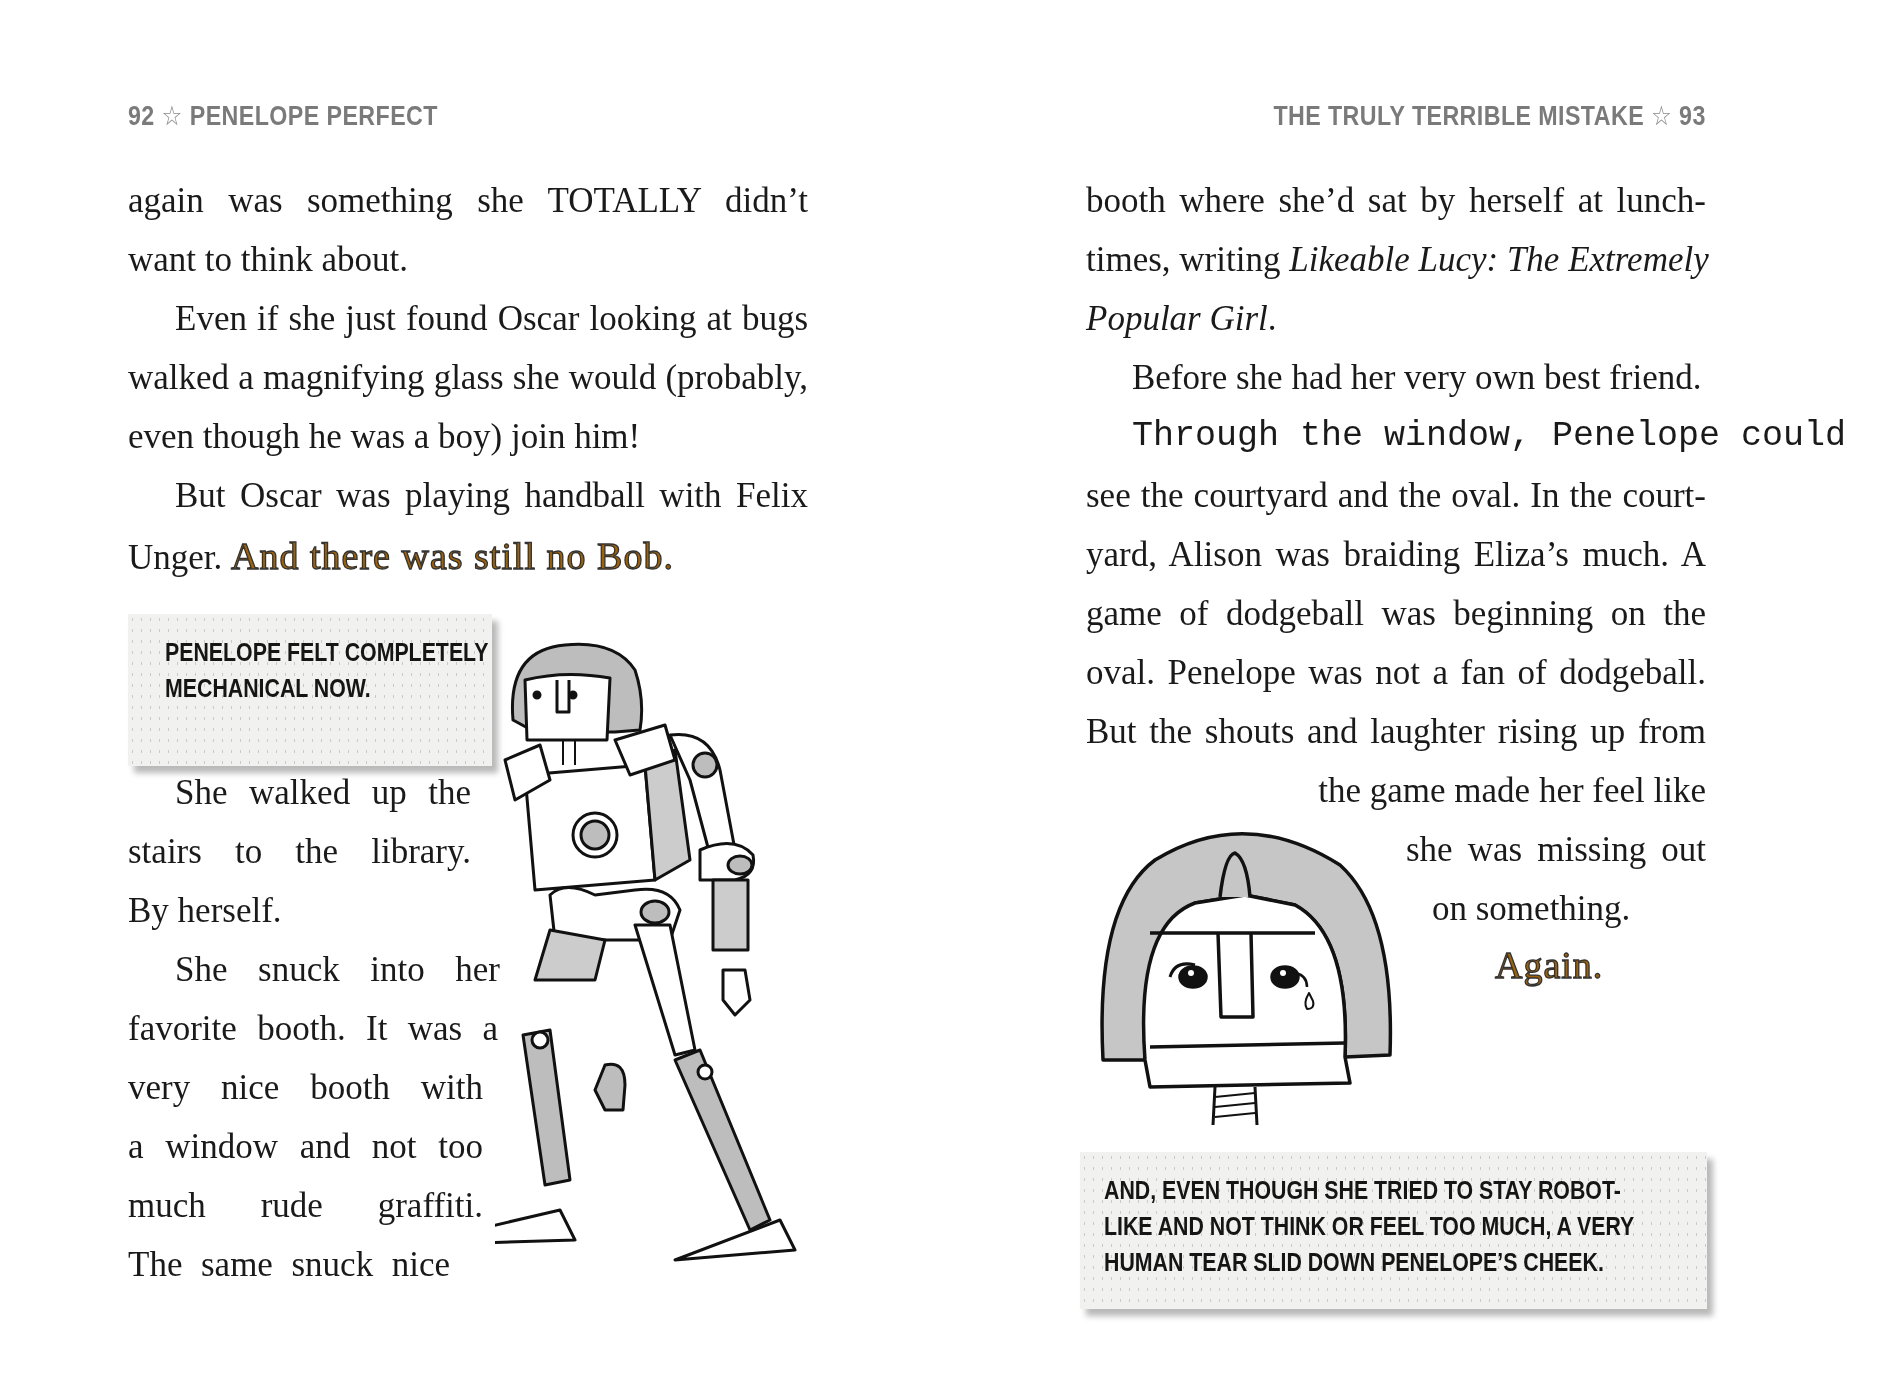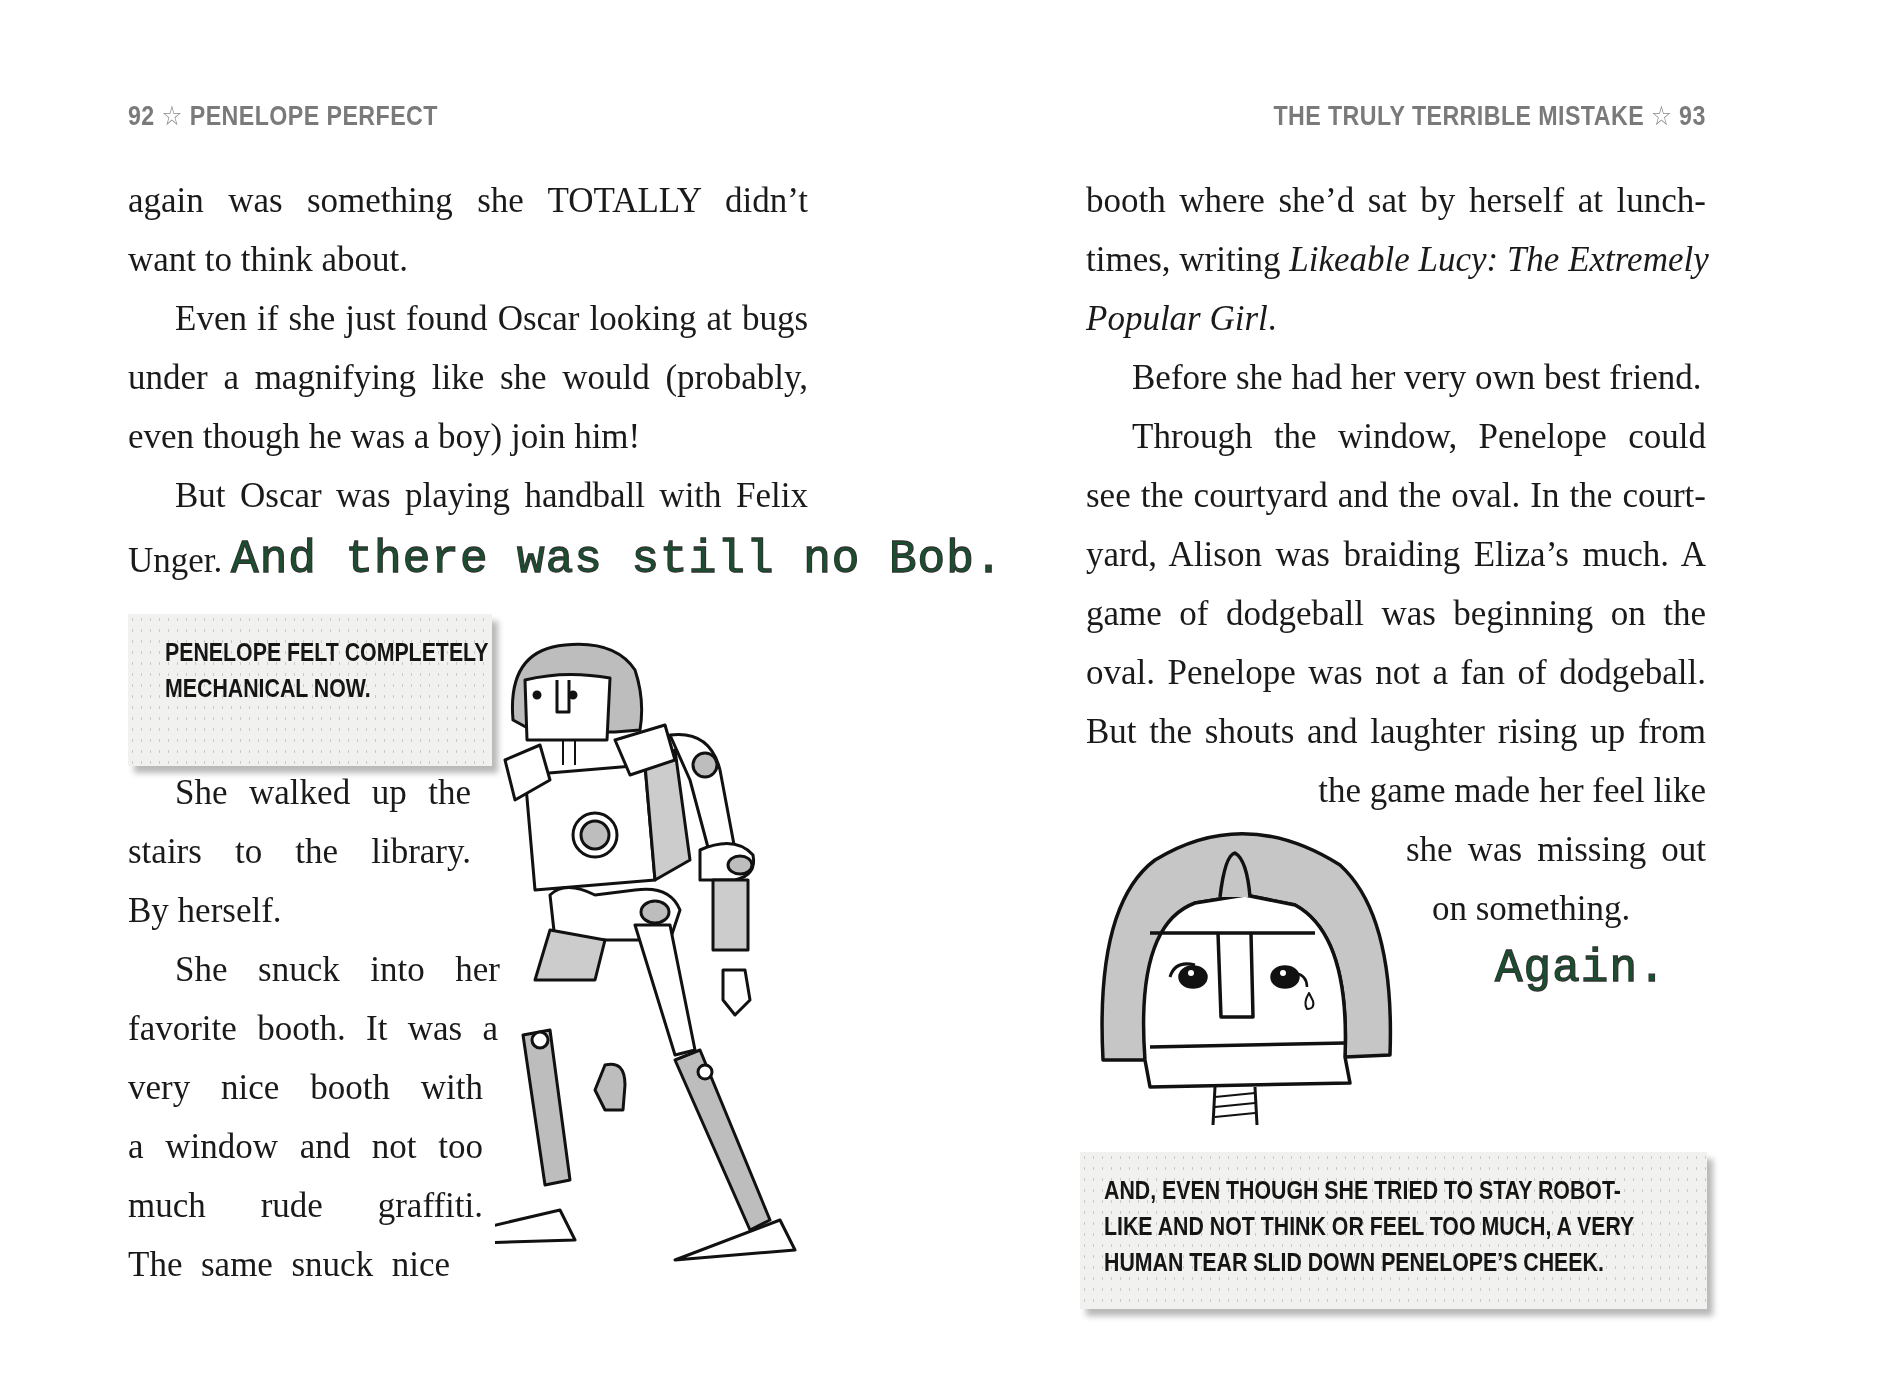--- a/index.html
+++ b/index.html
@@ -12,22 +12,22 @@
   .running-head { position:absolute; top:100px; font-family:"Liberation Sans","DejaVu Sans",sans-serif;
                   font-weight:bold; font-size:27px; color:#7a7a7a; letter-spacing:0.5px;
                   transform:scaleX(0.86); }
   .left .running-head { left:128px; transform-origin:left center; }
   .right .running-head { right:175px; transform-origin:right center; }
   .running-head .star { color:#8a8a8a; font-weight:normal; margin:0 8px; }
 
   .line { position:absolute; font-size:35px; line-height:1; white-space:nowrap; }
   .justify { text-align:justify; text-align-last:justify; }
   .ital { font-style:italic; }
-  .hand { font-family:Liberation Mono, monospace; color:#14532d;
-          -webkit-text-stroke:1.3px #333; font-size:46px; letter-spacing:1px; }
+  .hand { font-family:Liberation Serif, serif; color:#a16207;
+          -webkit-text-stroke:1.3px #333; font-size:38px; letter-spacing:1px; }
 
   .caption { position:absolute; background:#f1f1f0; box-shadow:6px 7px 6px rgba(0,0,0,0.28);
              background-image:radial-gradient(#c8c8c8 0.8px, transparent 1px);
              background-size:9px 11px; }
   .caption .ctext { position:absolute; font-family:"Liberation Sans","DejaVu Sans",sans-serif;
                     font-weight:bold; color:#151515; font-size:26px; line-height:36px;
                     transform:scaleX(0.82); transform-origin:left top; white-space:nowrap; }
 
   svg { position:absolute; }
 </style>
@@ -35,21 +35,21 @@
 <body>
 
 <div class="page left">
   <div class="running-head">
     <span>92</span><span class="star">☆</span><span>PENELOPE PERFECT</span>
   </div>
 
   <div class="line justify" style="left:128px;top:183px;width:680px;">again was something she TOTALLY didn’t</div>
   <div class="line" style="left:128px;top:242px;">want to think about.</div>
   <div class="line justify" style="left:175px;top:301px;width:633px;">Even if she just found Oscar looking at bugs</div>
-  <div class="line justify" style="left:128px;top:360px;width:680px;">under a magnifying like she would (probably,</div>
+  <div class="line justify" style="left:128px;top:360px;width:680px;">walked a magnifying glass she would (probably,</div>
   <div class="line" style="left:128px;top:419px;">even though he was a boy) join him!</div>
   <div class="line justify" style="left:175px;top:478px;width:633px;">But Oscar was playing handball with Felix</div>
   <div class="line" style="left:128px;top:537px;">
     <span>Unger.</span>
     <span class="hand">And there was still no Bob.</span>
   </div>
 
   <div class="caption" style="left:128px;top:614px;width:364px;height:152px;">
     <div class="ctext" style="left:37px;top:20px;">PENELOPE FELT COMPLETELY</div>
     <div class="ctext" style="left:37px;top:56px;">MECHANICAL NOW.</div>
@@ -113,21 +113,21 @@
   </div>
 
   <div class="line justify" style="left:146px;top:183px;width:620px;">booth where she’d sat by herself at lunch-</div>
   <div class="line justify" style="left:146px;top:242px;width:620px;font-family:Liberation Serif, serif;">
     <span>times, writing </span><span class="ital">Likeable Lucy: The Extremely</span>
   </div>
   <div class="line" style="left:146px;top:301px;">
     <span class="ital">Popular Girl</span><span>.</span>
   </div>
   <div class="line" style="left:192px;top:360px;">Before she had her very own best friend.</div>
-  <div class="line justify" style="left:192px;top:419px;width:574px;">Through the window, Penelope could</div>
+  <div class="line justify" style="left:192px;top:419px;width:574px;font-family:Liberation Mono, monospace;">Through the window, Penelope could</div>
   <div class="line justify" style="left:146px;top:478px;width:620px;">see the courtyard and the oval. In the court-</div>
   <div class="line justify" style="left:146px;top:537px;width:620px;">yard, Alison was braiding Eliza’s much. A</div>
   <div class="line justify" style="left:146px;top:596px;width:620px;">game of dodgeball was beginning on the</div>
   <div class="line justify" style="left:146px;top:655px;width:620px;">oval. Penelope was not a fan of dodgeball.</div>
   <div class="line justify" style="left:146px;top:714px;width:620px;">But the shouts and laughter rising up from</div>
   <div class="line" style="right:175px;top:773px;text-align:right;">the game made her feel like</div>
   <div class="line justify" style="left:466px;top:832px;width:300px;">she was missing out</div>
   <div class="line" style="left:492px;top:891px;font-family:Liberation Serif, serif;">on something.</div>
   <div class="line hand" style="left:555px;top:946px;">Again.</div>
 

